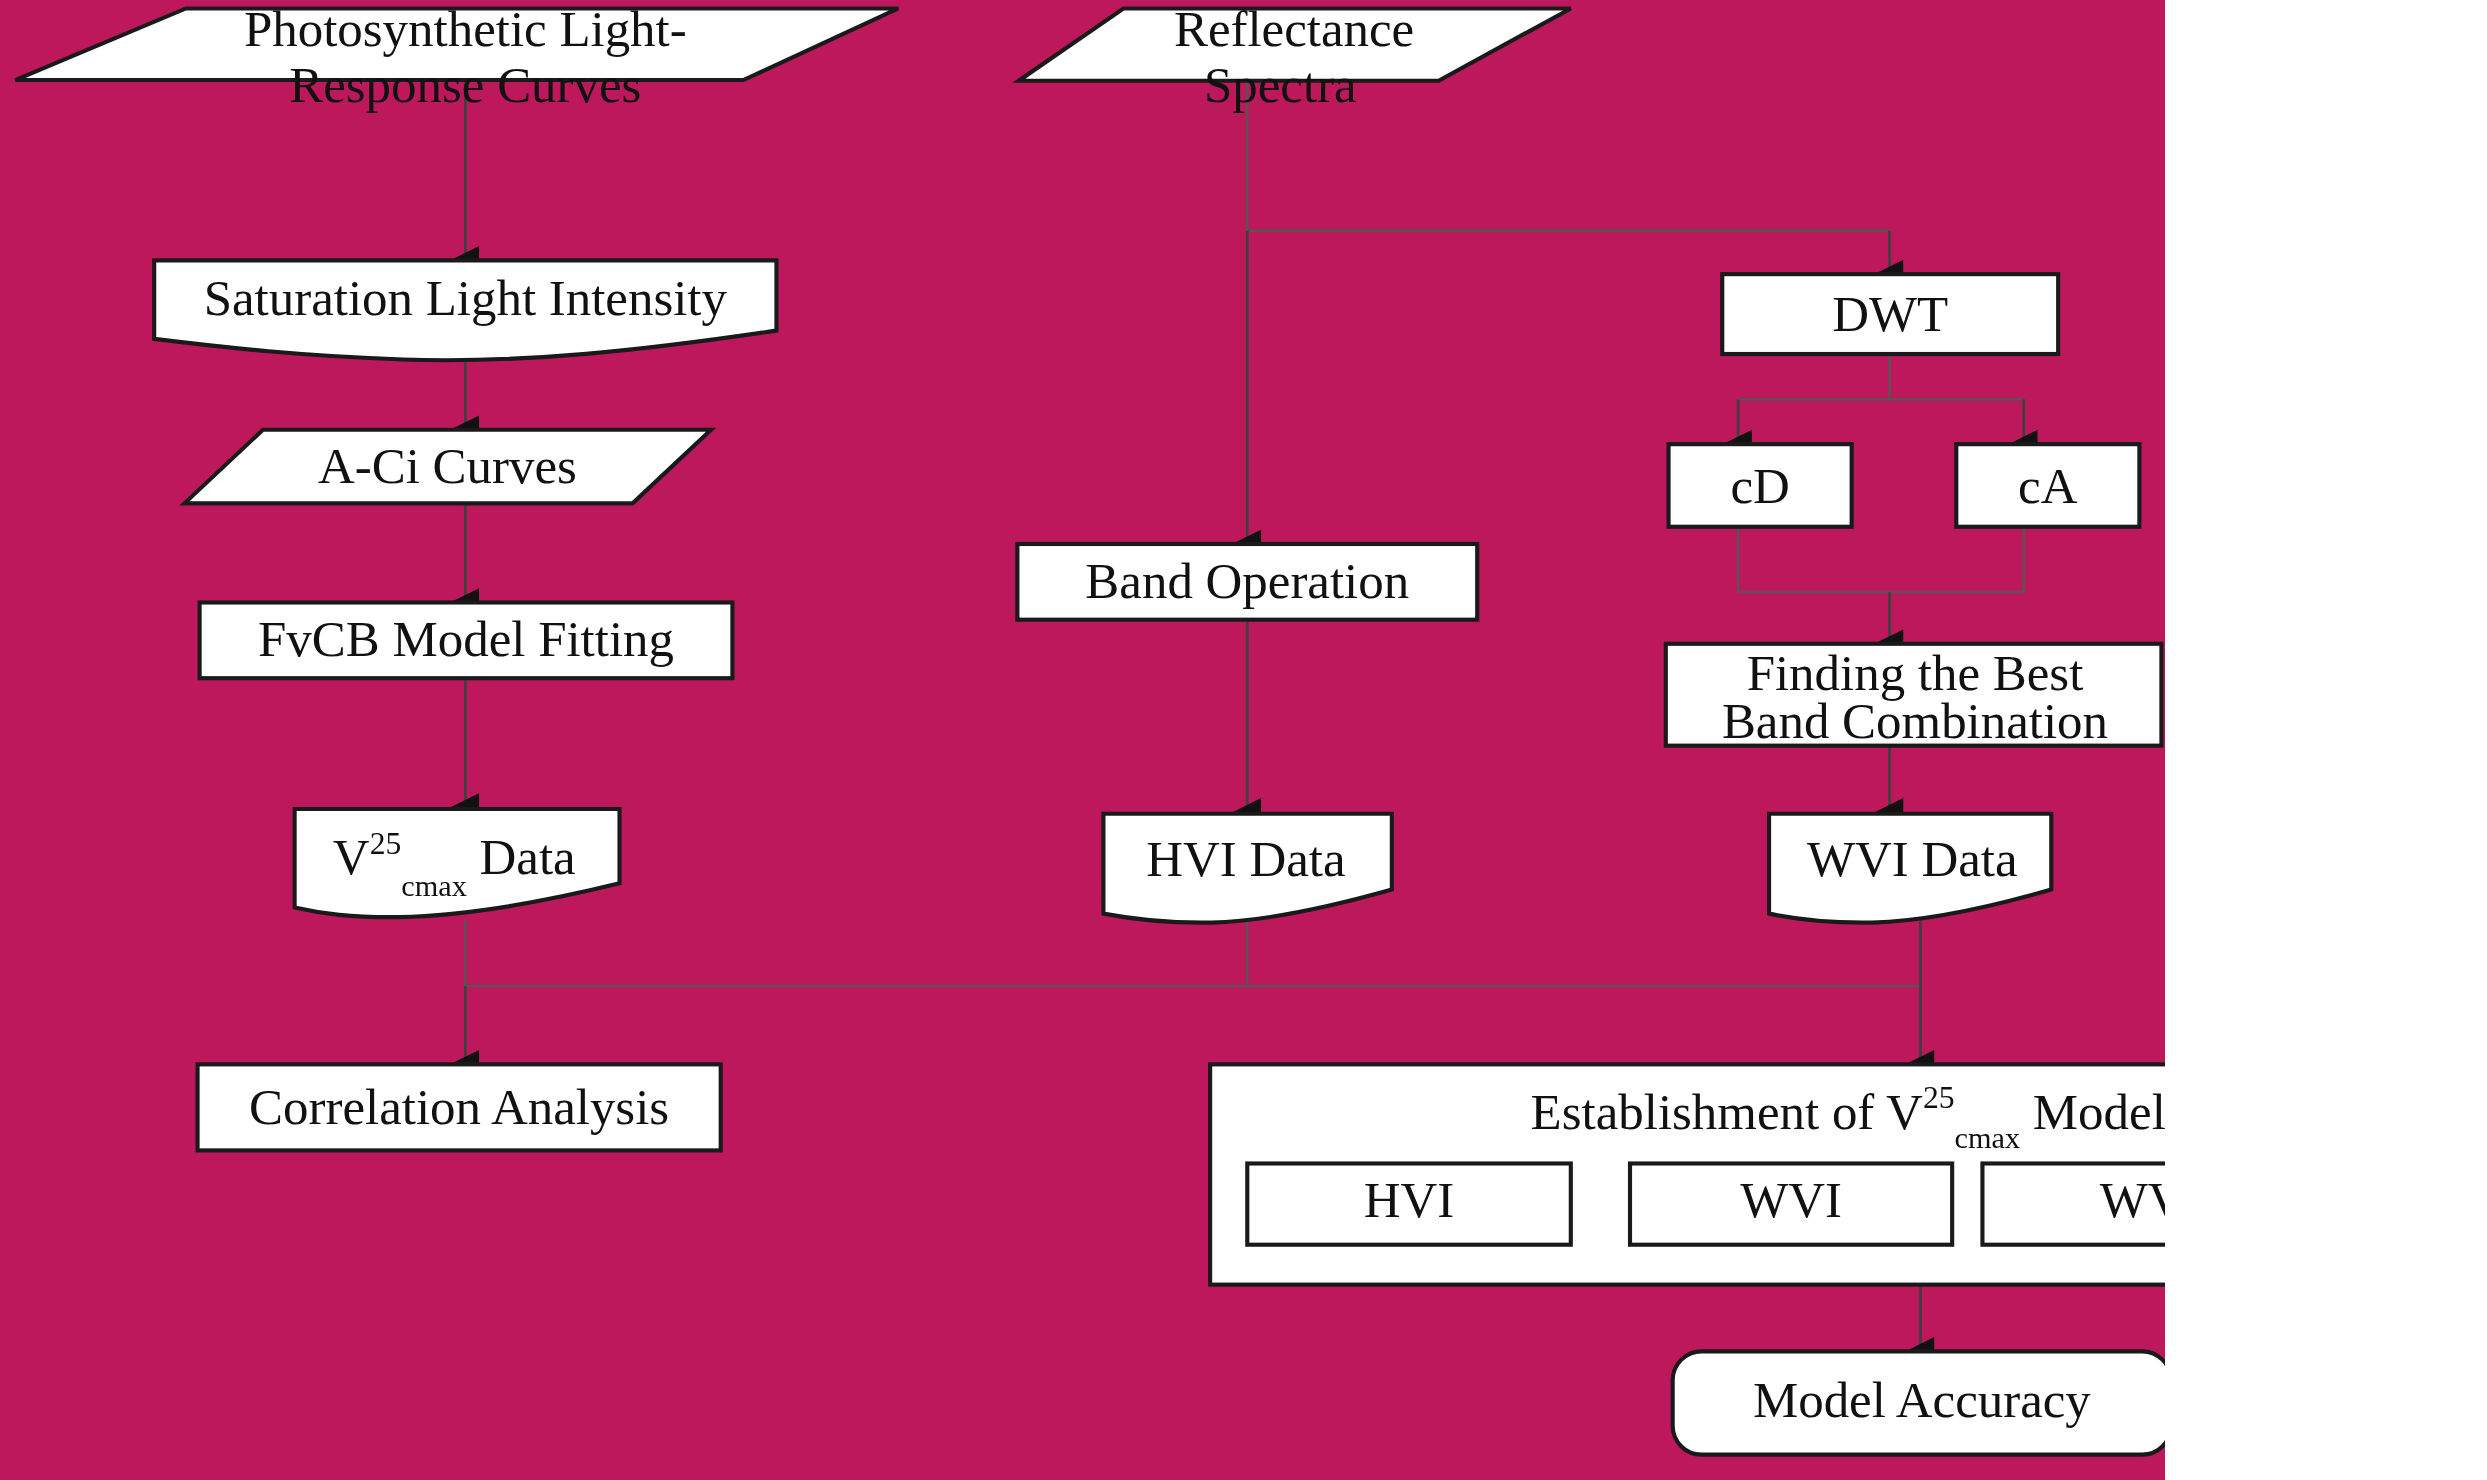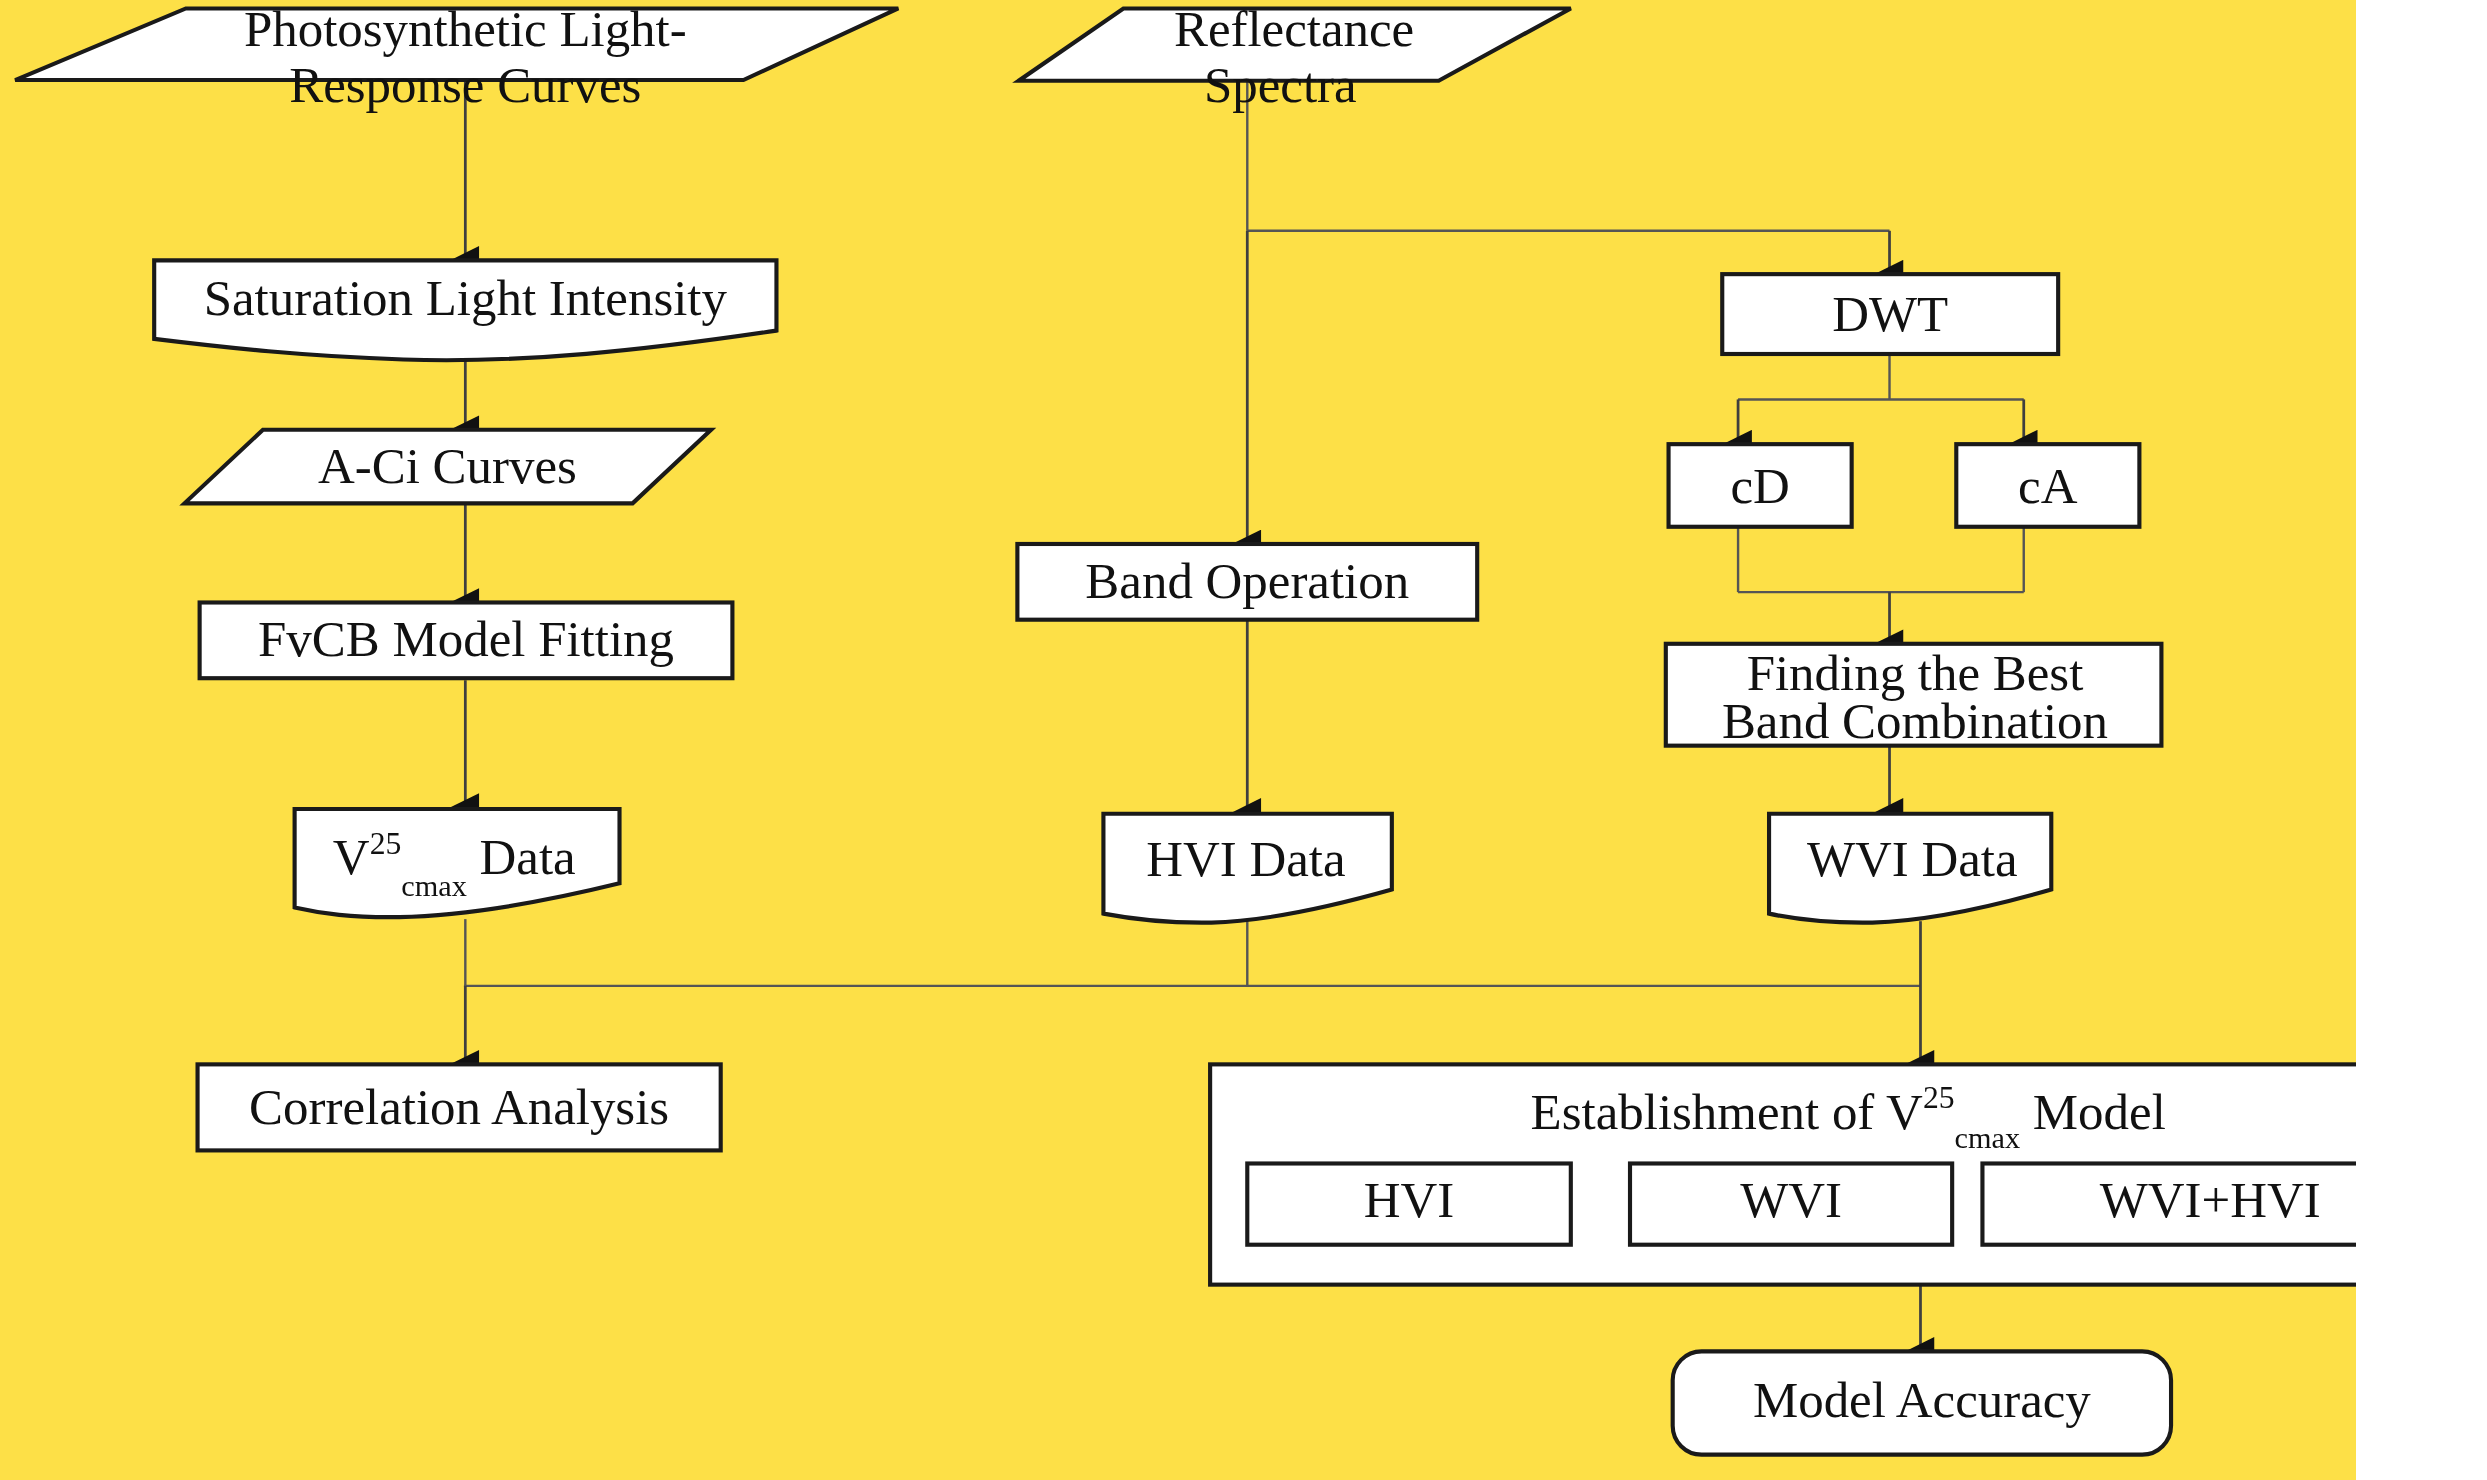--- a/index.html
+++ b/index.html
@@ -2,23 +2,23 @@
 <html style="font-size:11px"><head>
 <meta charset="utf-8">
 <style>
   html, body {
     margin: 0;
     padding: 0;
     background: #ffffff;
   }
   #canvas {
     position: relative;
-    width: 2356px;
+    width: 2165px;
     height: 1481px;
-    background: #fde047;
+    background: #be185d;
     font-family: "Liberation Serif", "DejaVu Serif", serif;
     overflow: hidden;
   }
   svg.flow {
     position: absolute;
     top: 0; left: 0;
     width: 2487px;
     height: 1481px;
   }
   .shape-fill { fill: #ffffff; }

